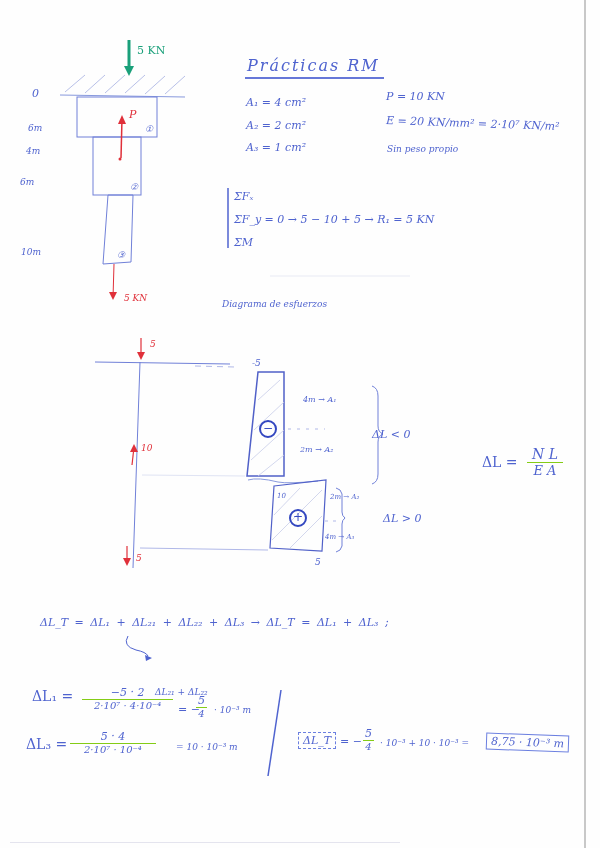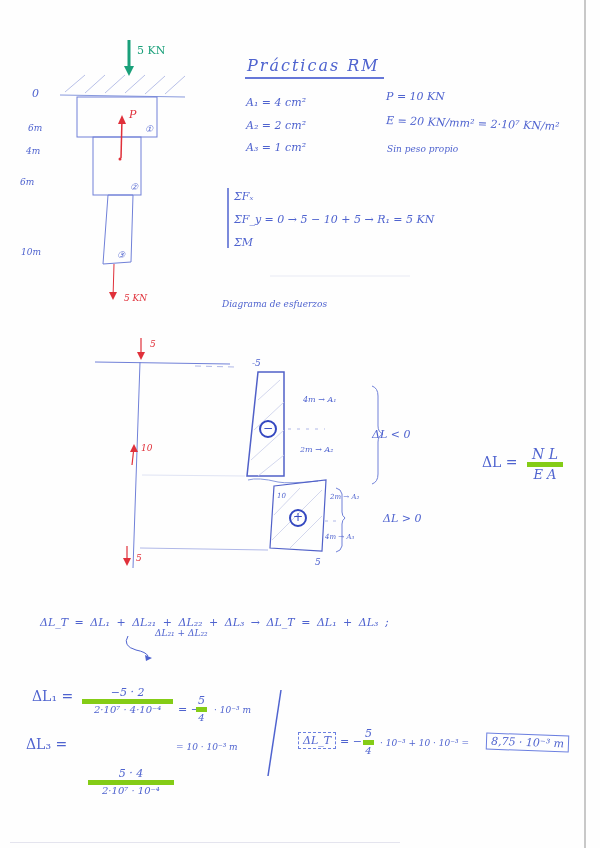--- a/index.html
+++ b/index.html
@@ -12,21 +12,21 @@
   .hw { position:absolute; font-style:italic; white-space:nowrap; color:#4f63cf; }
   .red { color:#e0303a; }
   .green { color:#1aa07a; }
   .sm { font-size:9px; }
   .md { font-size:11px; }
   .lg { font-size:14px; }
   .xl { font-size:16px; }
   svg.layer { position:absolute; left:0; top:0; }
   .frac { position:absolute; display:flex; flex-direction:column; align-items:center; font-style:italic; color:#4f63cf; }
   .frac .num { font-size:11px; padding:0 6px; }
-  .frac .den { font-size:10px; padding:0 6px; border-top:5px solid #84cc16; }
+  .frac .den { font-size:10px; padding:0 6px; border-top:1px solid #84cc16; }
   .boxed { border:1px solid #6b7fe0; padding:1px 4px; }
   .right-edge { position:absolute; left:584px; top:0; width:2px; height:848px; background:#c8c8c8; }
   .bottom-edge { position:absolute; left:10px; top:842px; width:390px; height:1px; background:#e4e4ee; }
 </style>
 </head>
 <body>
 
 <div class="right-edge"></div>
 <div class="bottom-edge"></div>
 
@@ -146,36 +146,36 @@
 <div class="hw sm" style="left:315px; top:557px;">5</div>
 <div class="hw md" style="left:383px; top:512px;">ΔL &gt; 0</div>
 
 <div class="hw lg" style="left:482px; top:454px; font-style:normal;">ΔL =</div>
 <div class="frac" style="left:518px; top:446px;margin-left:8px;">
   <span class="num" style="font-size:14px;">N L</span>
   <span class="den" style="font-size:13px;">E A</span>
 </div>
 
 <div class="hw md" style="left:40px; top:616px; word-spacing:3px;text-align:right;">ΔL_T = ΔL₁ + ΔL₂₁ + ΔL₂₂ + ΔL₃  →  ΔL_T = ΔL₁ + ΔL₃ ;</div>
-<div class="hw sm" style="left:155px; top:628px;">ΔL₂₁ + ΔL₂₂</div>
+<div class="hw sm" style="left:155px; top:687px;">ΔL₂₁ + ΔL₂₂</div>
 
 <div class="hw lg" style="left:32px; top:688px; font-style:normal;">ΔL₁ =</div>
 <div class="frac" style="left:82px; top:686px;">
   <span class="num">−5 · 2</span>
   <span class="den" style="padding:0 12px;">2·10⁷ · 4·10⁻⁴</span>
 </div>
 <div class="hw md" style="left:178px; top:703px;">= −</div>
 <div class="frac" style="left:196px; top:694px;">
   <span class="num" style="padding:0 2px;">5</span>
   <span class="den" style="padding:0 2px;">4</span>
 </div>
 <div class="hw sm" style="left:214px; top:705px;">· 10⁻³ m</div>
 
 <div class="hw lg" style="left:26px; top:736px; font-style:normal;">ΔL₃ =</div>
-<div class="frac" style="left:88px; top:730px;margin-top:37px;">
+<div class="frac" style="left:70px; top:730px;">
   <span class="num">5 · 4</span>
   <span class="den" style="padding:0 14px;">2·10⁷ · 10⁻⁴</span>
 </div>
 <div class="hw sm" style="left:176px; top:742px;">= 10 · 10⁻³ m</div>
 
 <div class="hw md boxed" style="left:298px; top:732px; border-style:dashed;">ΔL_T</div>
 <div class="hw md" style="left:340px; top:735px;">= −</div>
 <div class="frac" style="left:363px; top:727px;">
   <span class="num" style="padding:0 2px;">5</span>
   <span class="den" style="padding:0 2px;">4</span>

